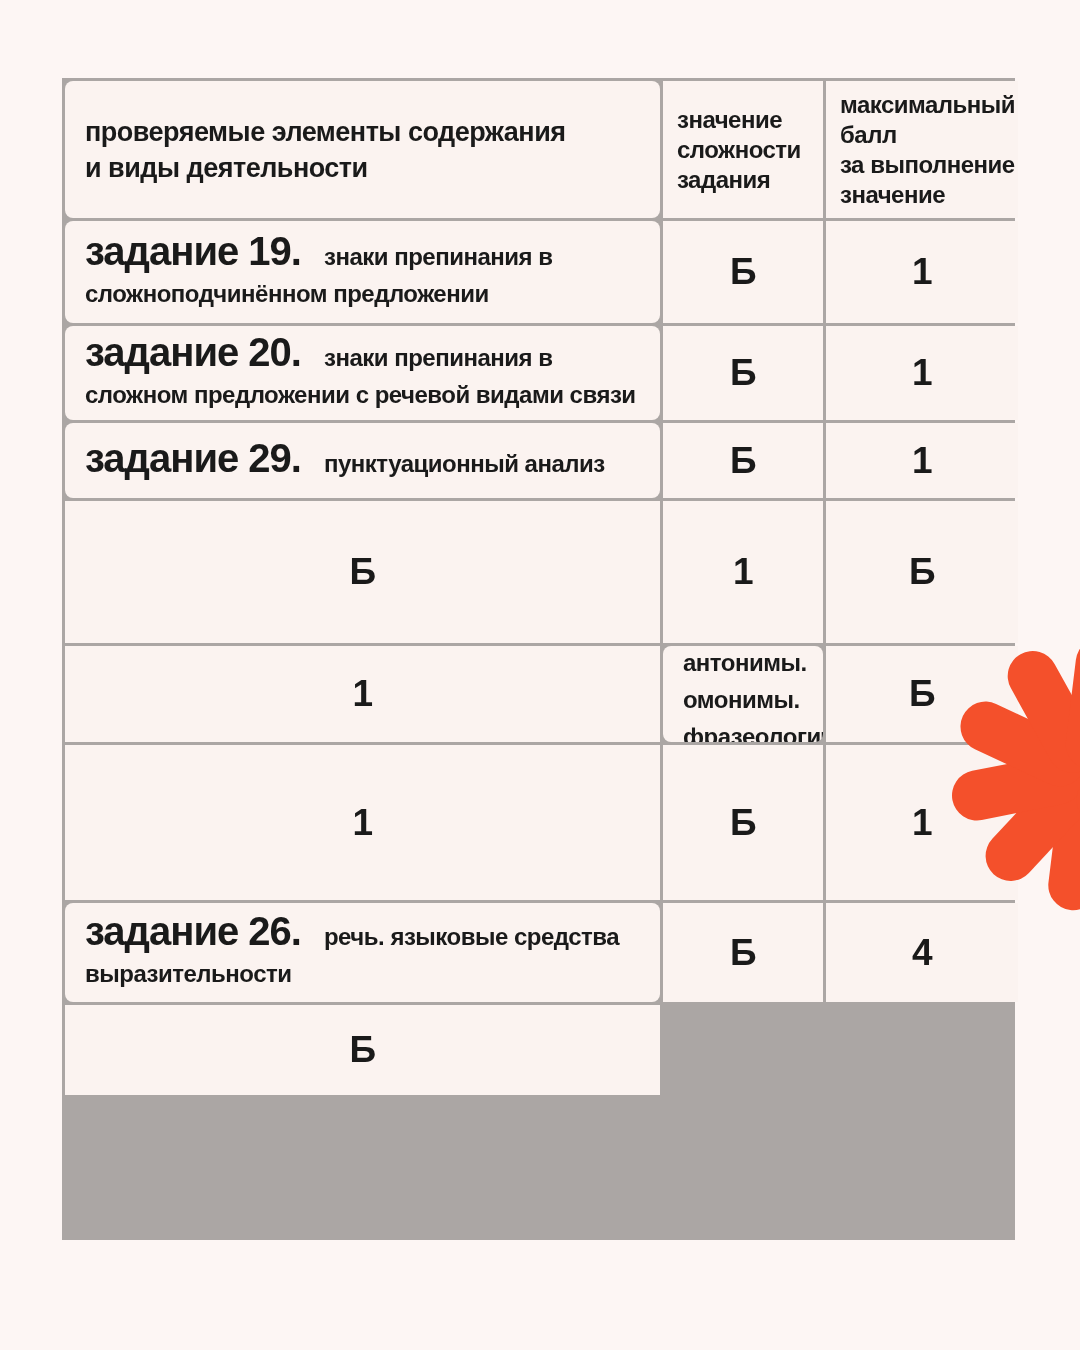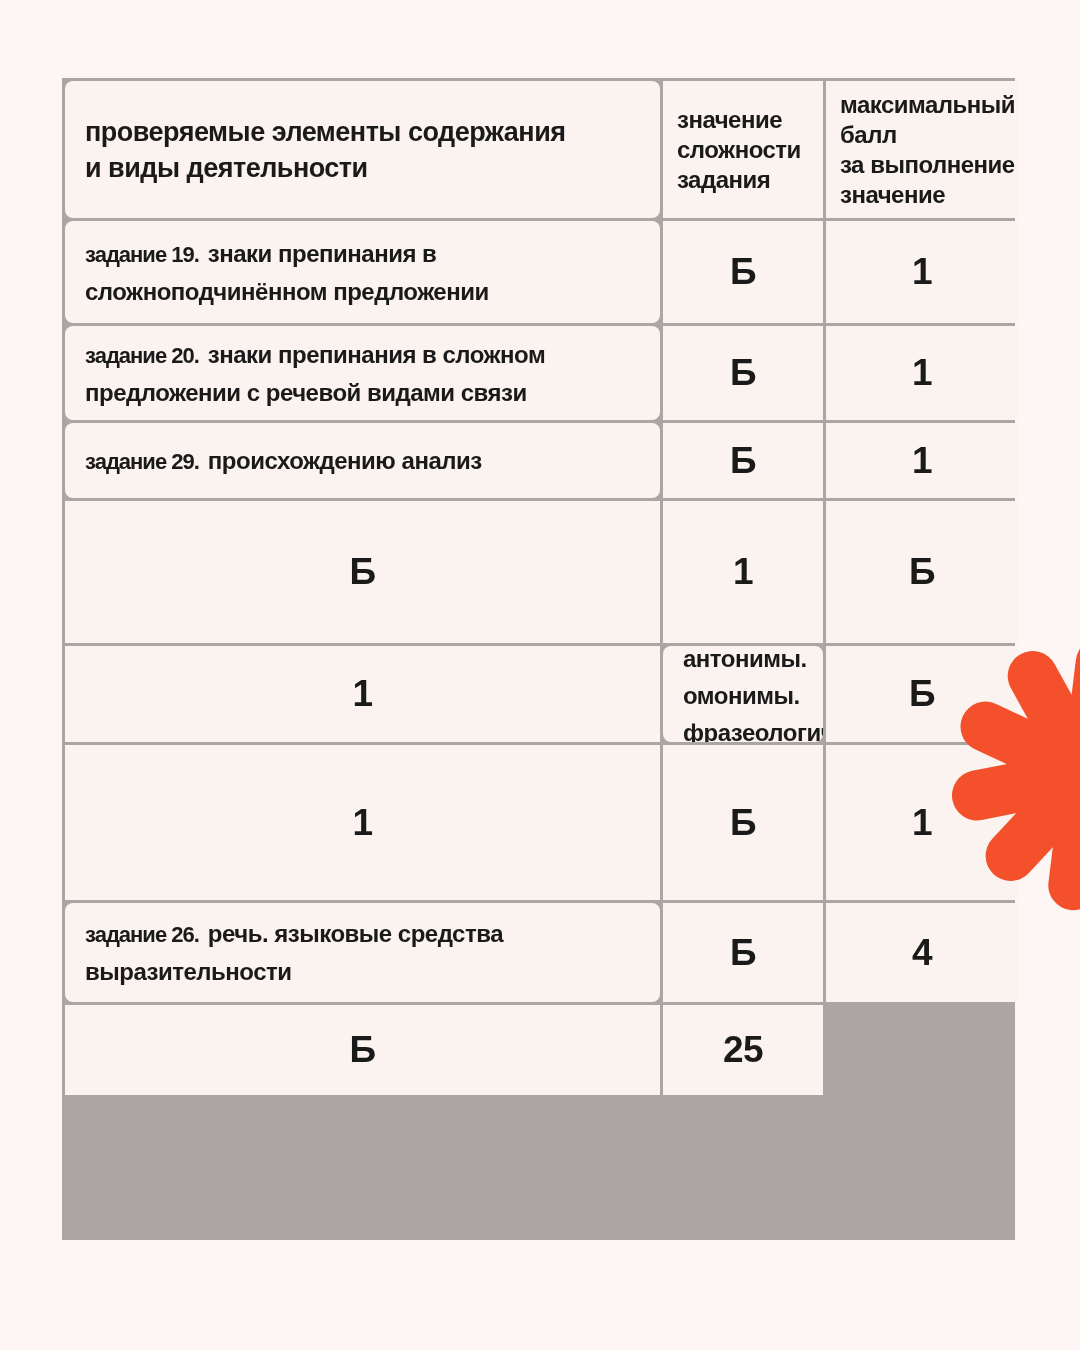--- a/index.html
+++ b/index.html
@@ -59,23 +59,23 @@
   }
 
   
   .task-text {
     margin: 0;
     font-size: 24px;
     line-height: 37px;
     font-weight: 600;
   }
   .task-label {
-    font-size: 22px;
+    font-size: 40px;
     font-weight: 600;
-    margin-right: 9px;
+    margin-right: 23px;
     letter-spacing: -1px;
   }
   .val {
     font-size: 37px;
     font-weight: 600;
   }
 
   
   .flower {
     position: absolute;
@@ -115,21 +115,21 @@
     <p class="task-text"><span class="task-label">задание 20.</span><span class="task-desc">знаки препинания в сложном предложении с речевой видами связи</span></p>
   </div>
   <div class="cell c2">
       <span class="val">Б</span>
     </div>
   <div class="cell c3">
       <span class="val">1</span>
     </div>
 
   <div class="cell c1">
-    <p class="task-text"><span class="task-label">задание 29.</span><span class="task-desc">происхождению анализ</span></p>
+    <p class="task-text"><span class="task-label">задание 29.</span><span class="task-desc">пунктуационный анализ</span></p>
   </div>
   <div class="cell c2">
       <span class="val">Б</span>
     </div>
   <div class="cell c3">
       <span class="val">1</span>
     </div>
 
   <div class="cell c2">
       <span class="val">Б</span>
@@ -168,23 +168,20 @@
   <div class="cell c2">
       <span class="val">Б</span>
     </div>
   <div class="cell c3">
       <span class="val">4</span>
     </div>
 
   <div class="cell c2">
       <span class="val">Б</span>
     </div>
-  <div class="cell c3">
-      <span class="val">25</span>
-    </div>
 
 </div>
 
 <svg class="flower" viewBox="0 0 145 295" xmlns="http://www.w3.org/2000/svg" aria-hidden="true">
   <g fill="none" stroke="#F4502B" stroke-width="50" stroke-linecap="round">
     <line x1="148.3" y1="175.8" x2="138.3" y2="257.2"></line>
     <line x1="131.5" y1="167.9" x2="75.6" y2="227.9"></line>
     <line x1="122.5" y1="151.7" x2="42.0" y2="167.4"></line>
     <line x1="124.8" y1="133.3" x2="50.5" y2="98.6"></line>
     <line x1="137.5" y1="119.8" x2="97.7" y2="48.0"></line>

